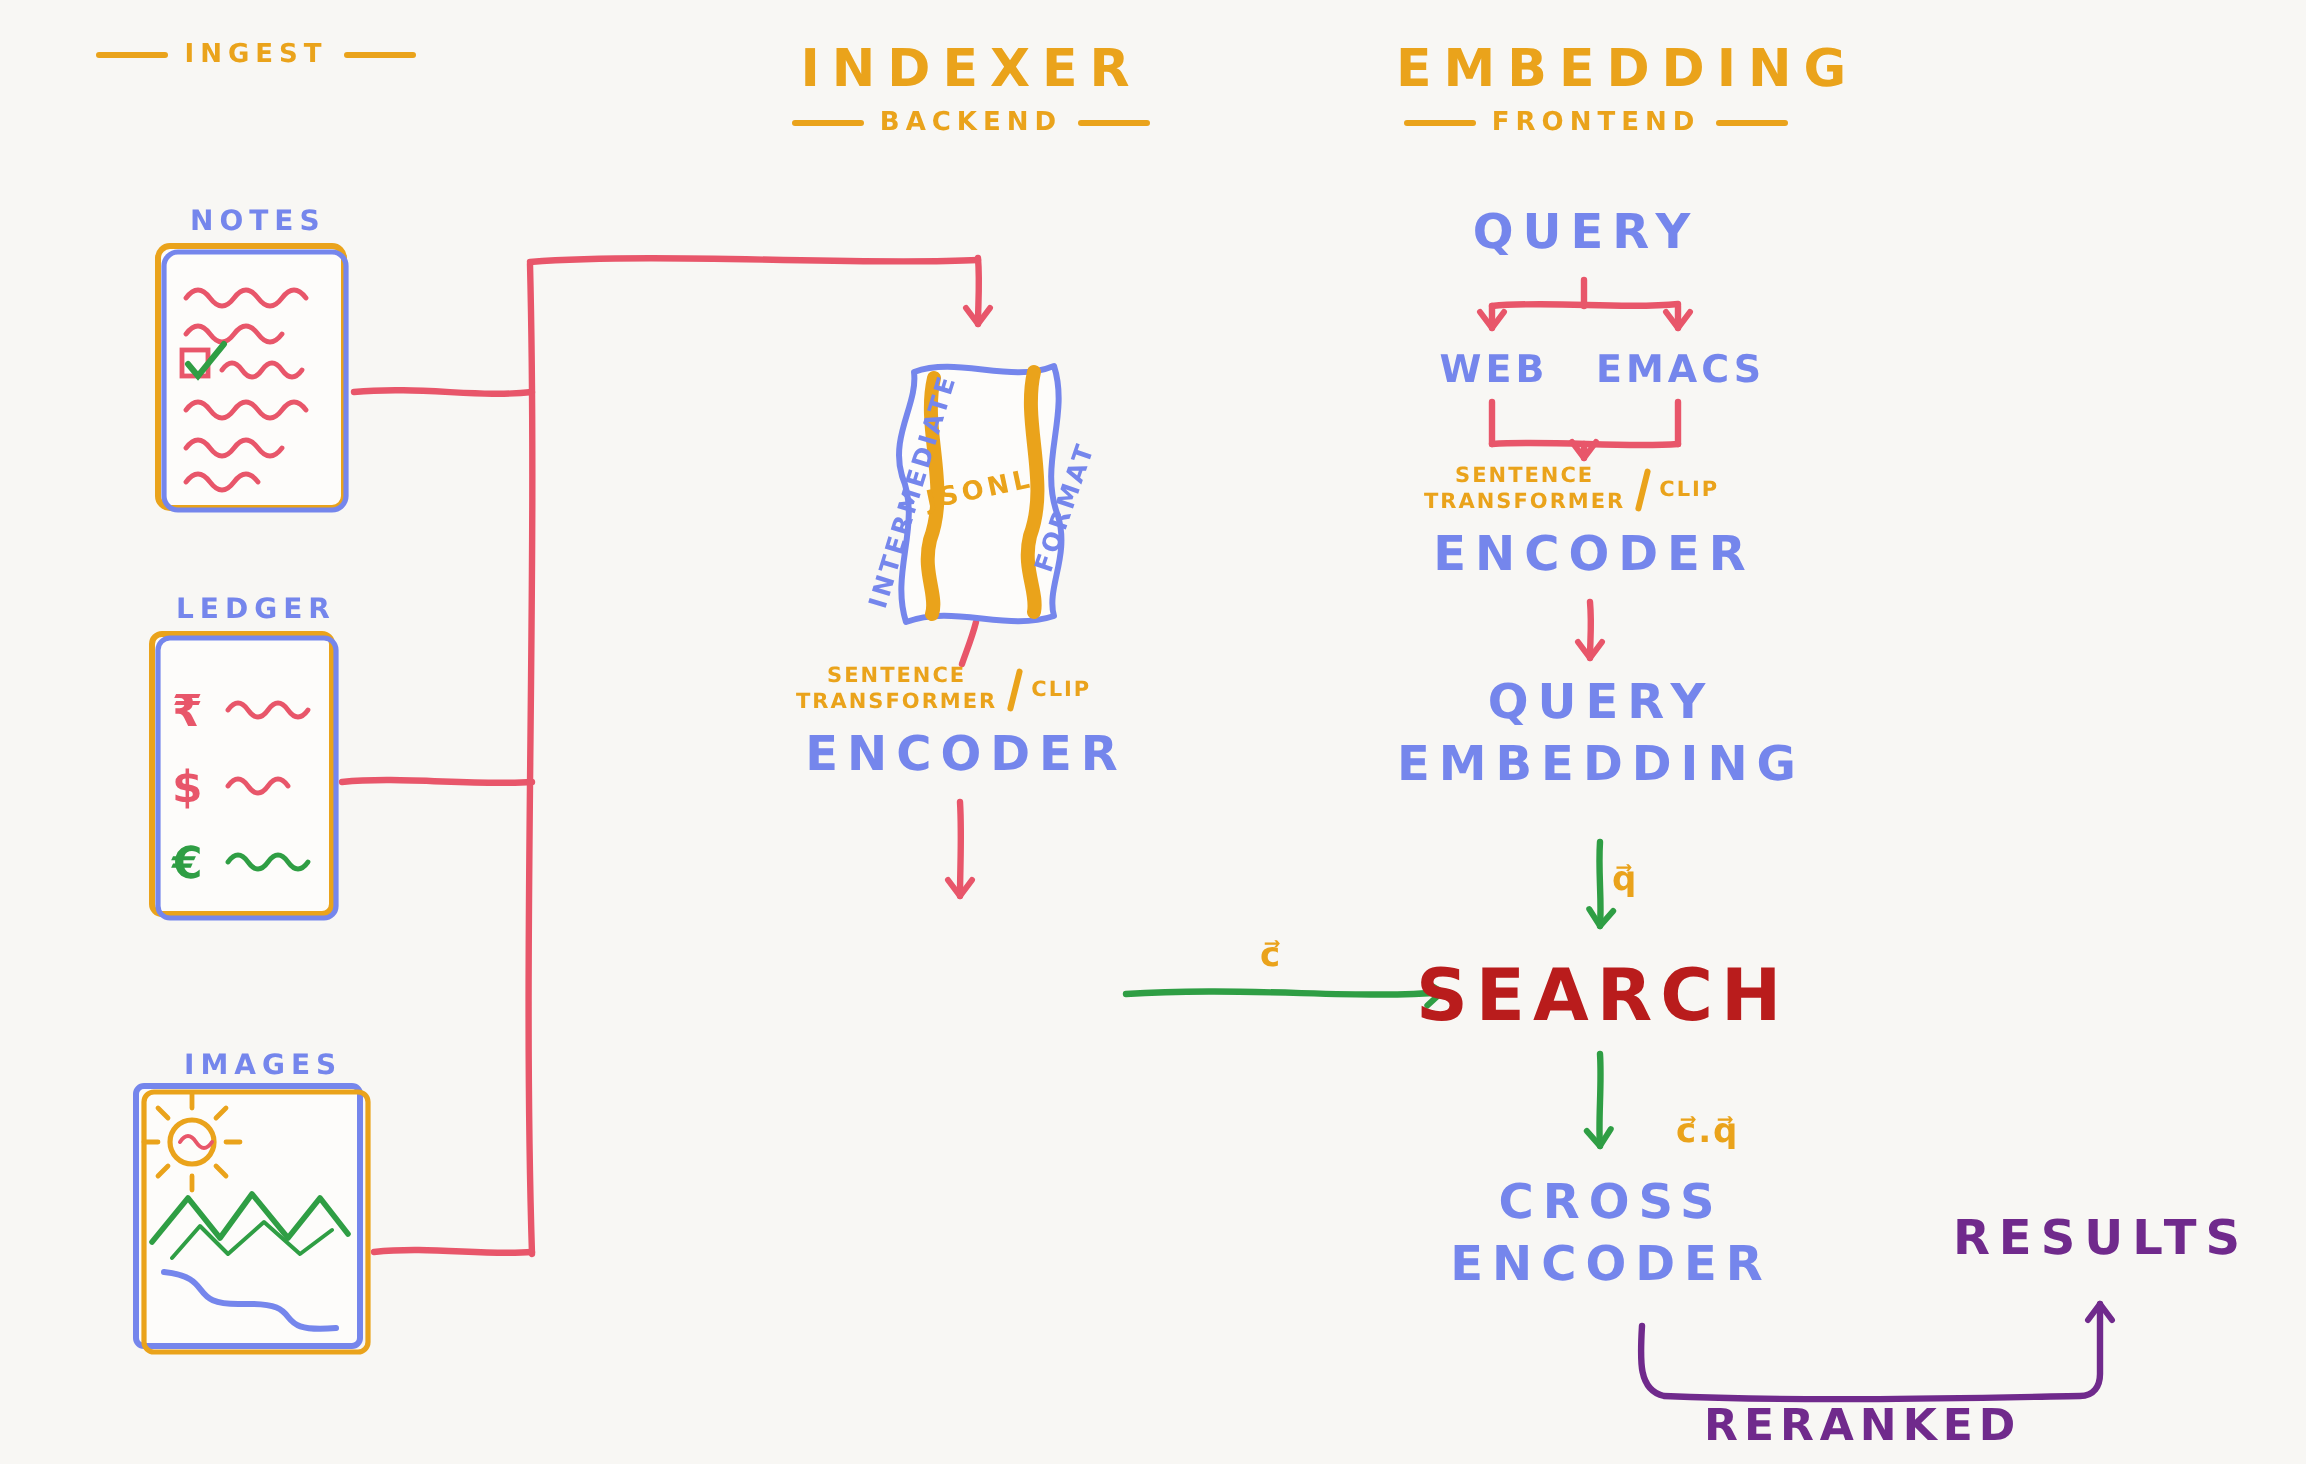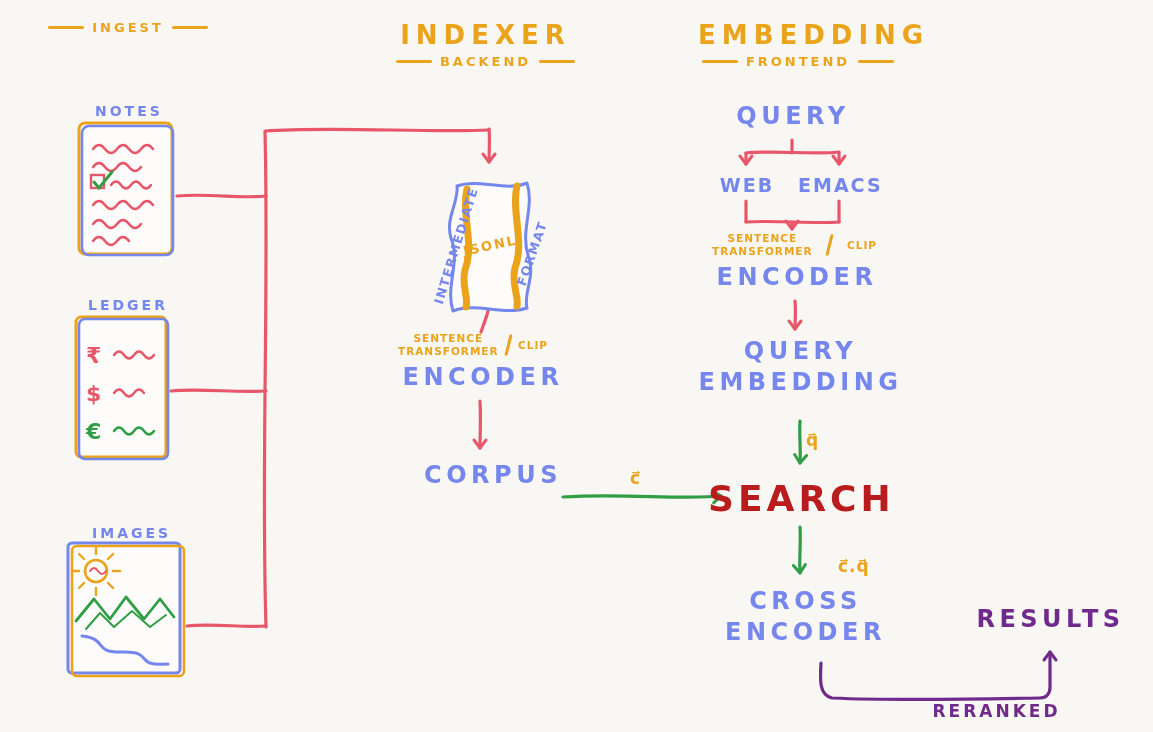--- a/index.html
+++ b/index.html
@@ -8,21 +8,21 @@
     background:#f8f7f4;
     font-family:"DejaVu Sans", sans-serif;
     font-weight:bold;
   }
   .t{position:absolute;white-space:nowrap;z-index:2;}
   .hdr-title{color:#eaa31b;font-size:26px;letter-spacing:6px;text-align:center;}
   .hdr-sub{color:#eaa31b;font-size:13px;letter-spacing:3px;display:flex;align-items:center;justify-content:center;gap:8px;margin-top:4px;}
   .dash{height:3px;width:36px;background:#eaa31b;border-radius:2px;display:inline-block;}
   .lbl-sm{color:#7586ec;font-size:14px;letter-spacing:3px;}
   .big-blue{color:#7586ec;font-size:24px;letter-spacing:4.5px;line-height:1.3;text-align:center;}
-  .model{color:#eaa31b;font-size:10.5px;letter-spacing:1px;line-height:1.25;display:flex;align-items:center;justify-content:space-between;gap:7px;}
+  .model{color:#eaa31b;font-size:10.5px;letter-spacing:1px;line-height:1.25;display:flex;align-items:center;justify-content:flex-start;gap:7px;}
   .model .mcol{text-align:center;}
   .model .sep{width:3px;height:22px;background:#eaa31b;transform:rotate(14deg);border-radius:2px;}
   .search-txt{color:#b91c1c;font-size:36px;letter-spacing:4px;text-align:left;}
   .vec{color:#eaa31b;font-size:17px;letter-spacing:1px;}
   .purple-txt{color:#702a8c;}
   .scroll-txt{font-size:12.5px;letter-spacing:1.5px;color:#7586ec;text-align:center;}
   .scroll-txt.yellow{color:#eaa31b;font-size:13px;letter-spacing:2px;}
   svg{display:block;}
   .layer{position:absolute;left:0;top:0;z-index:0;}
   .card{position:absolute;z-index:1;}
@@ -152,21 +152,20 @@
   <div class="mcol">
     <div>SENTENCE</div>
     <div>TRANSFORMER</div>
   </div>
   <span class="sep"></span>
   <div>CLIP</div>
 </div>
 <div class="t big-blue" style="left:388px;top:362px;width:190px;">ENCODER</div>
 
 <div class="t big-blue" style="left:368px;top:460px;width:250px;">
-  <div>CORPUS</div>
 </div>
 <div class="t vec" style="left:630px;top:468px;">c⃗</div>
 
 <div class="t big-blue" style="left:708px;top:101px;width:170px;">QUERY</div>
 <div class="t" style="left:712px;top:174px;width:70px;text-align:center;color:#7586ec;font-size:19px;letter-spacing:2px;">WEB</div>
 <div class="t" style="left:798px;top:174px;width:88px;text-align:left;color:#7586ec;font-size:19px;letter-spacing:2px;">EMACS</div>
 
 <div class="t model" style="left:712px;top:232px;width:165px;">
   <div class="mcol">
     <div>SENTENCE</div>
@@ -185,13 +184,13 @@
 
 <div class="t search-txt" style="left:708px;top:478px;width:185px;">SEARCH</div>
 <div class="t vec" style="left:810px;top:556px;margin-left:28px;">c⃗.q⃗</div>
 
 <div class="t big-blue" style="left:698px;top:586px;width:215px;">
   <div>CROSS</div>
   <div>ENCODER</div>
 </div>
 
 <div class="t big-blue purple-txt" style="left:963px;top:604px;width:175px;color:#702a8c;">RESULTS</div>
-<div class="t purple-txt" style="left:919px;top:701px;width:155px;text-align:center;font-size:17px;letter-spacing:3px;">RERANKED</div>
+<div class="t purple-txt" style="left:852px;top:701px;width:155px;text-align:center;font-size:22px;letter-spacing:3px;">RERANKED</div>
 
 </body></html>

